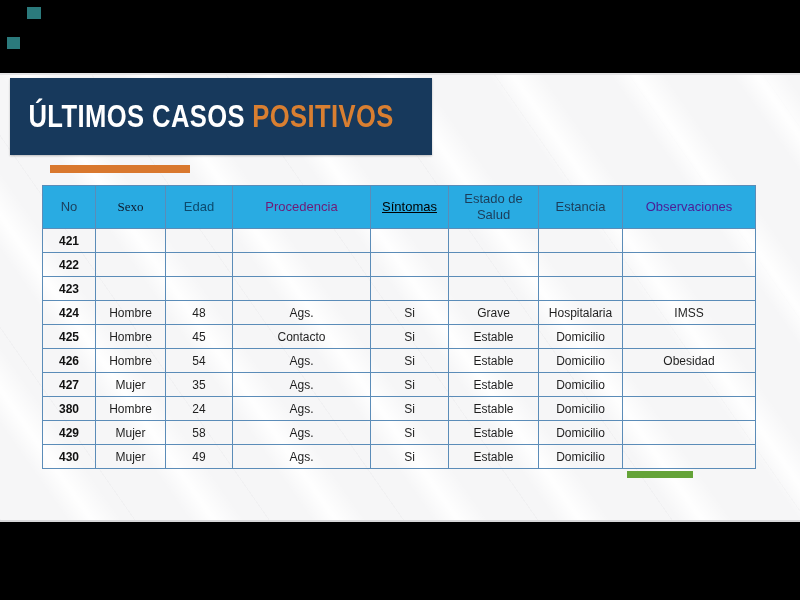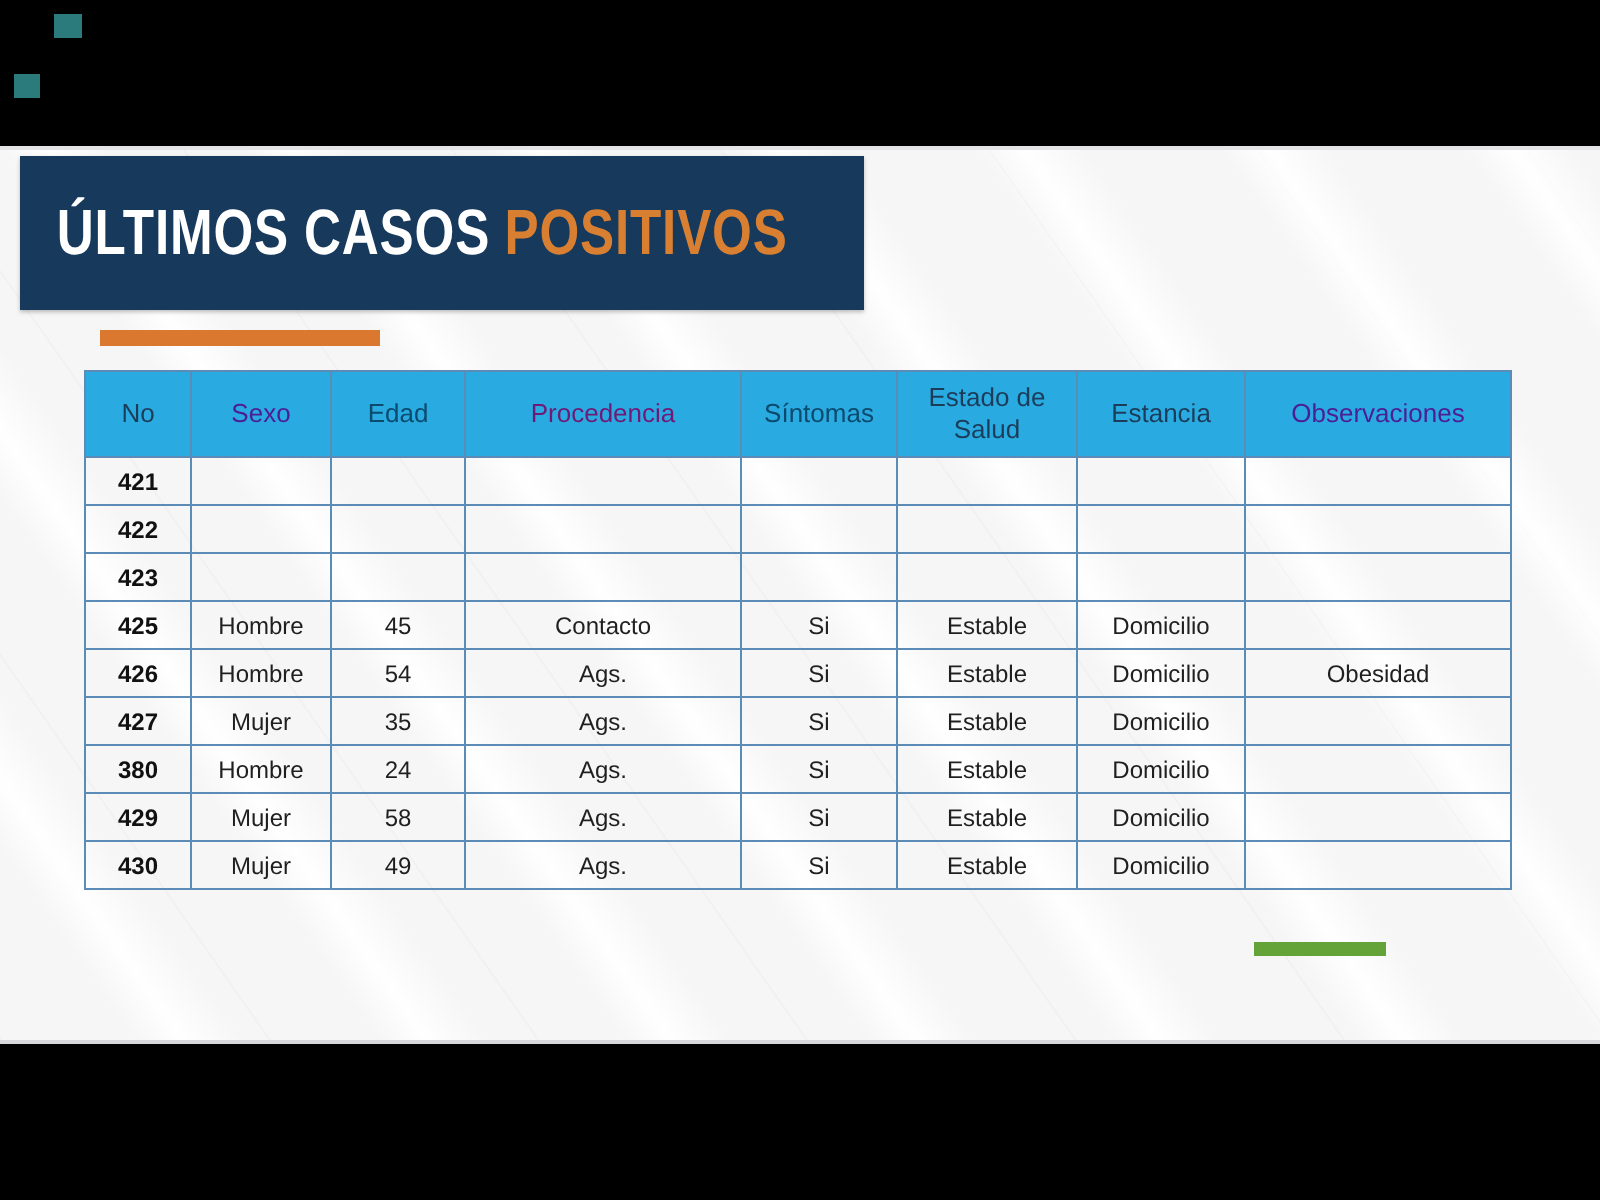--- a/index.html
+++ b/index.html
@@ -116,24 +116,24 @@
         <col style="width:67px">
         <col style="width:138px">
       <col style="width:78px">
         <col style="width:90px">
         <col style="width:84px">
         <col style="width:133px">
     </colgroup>
     <thead>
         <tr>
           <th style="background: rgb(41, 171, 226); color: rgb(28, 61, 90);">No</th>
-          <th style="background: rgb(41, 171, 226); color: #4c1d95;">Sexo</th>
+          <th style="background: rgb(41, 171, 226); color: #0f172a; font-family: Liberation Serif, serif;">Sexo</th>
           <th style="background: rgb(41, 171, 226); color: #0c4a6e;">Edad</th>
           <th style="background: rgb(41, 171, 226); color: #701a75;">Procedencia</th>
-          <th style="background: rgb(41, 171, 226); color: #0c4a6e;">Síntomas</th>
+          <th style="background: rgb(41, 171, 226); color: #000000; text-decoration: underline;">Síntomas</th>
           <th style="background: rgb(41, 171, 226); color: rgb(28, 61, 90);">Estado de Salud</th>
           <th style="background: rgb(41, 171, 226); color: rgb(28, 61, 90);">Estancia</th>
           <th style="background: rgb(41, 171, 226); color: #4c1d95;">Observaciones</th>
         </tr>
       </thead>
     <tbody>
         <tr>
           <td class="no-cell">421</td>
           <td></td>
           <td></td>
@@ -157,20 +157,30 @@
           <td class="no-cell">423</td>
           <td></td>
           <td></td>
           <td></td>
           <td></td>
           <td></td>
           <td></td>
           <td></td>
         </tr>
         <tr>
+          <td class="no-cell">424</td>
+          <td>Hombre</td>
+          <td>48</td>
+          <td>Ags.</td>
+          <td>Si</td>
+          <td>Grave</td>
+          <td>Hospitalaria</td>
+          <td>IMSS</td>
+        </tr>
+        <tr>
           <td class="no-cell">425</td>
           <td>Hombre</td>
           <td>45</td>
           <td>Contacto</td>
           <td>Si</td>
           <td>Estable</td>
           <td>Domicilio</td>
           <td></td>
         </tr>
         <tr>

